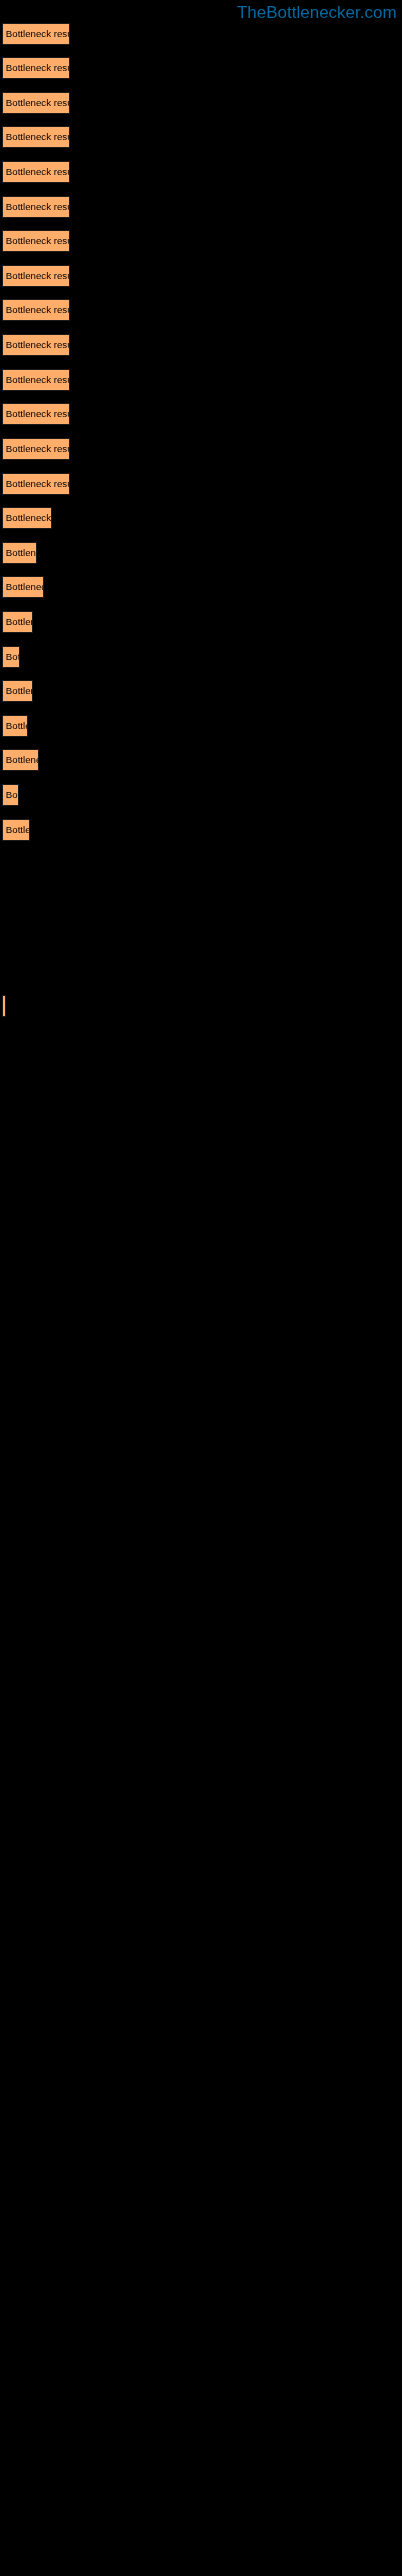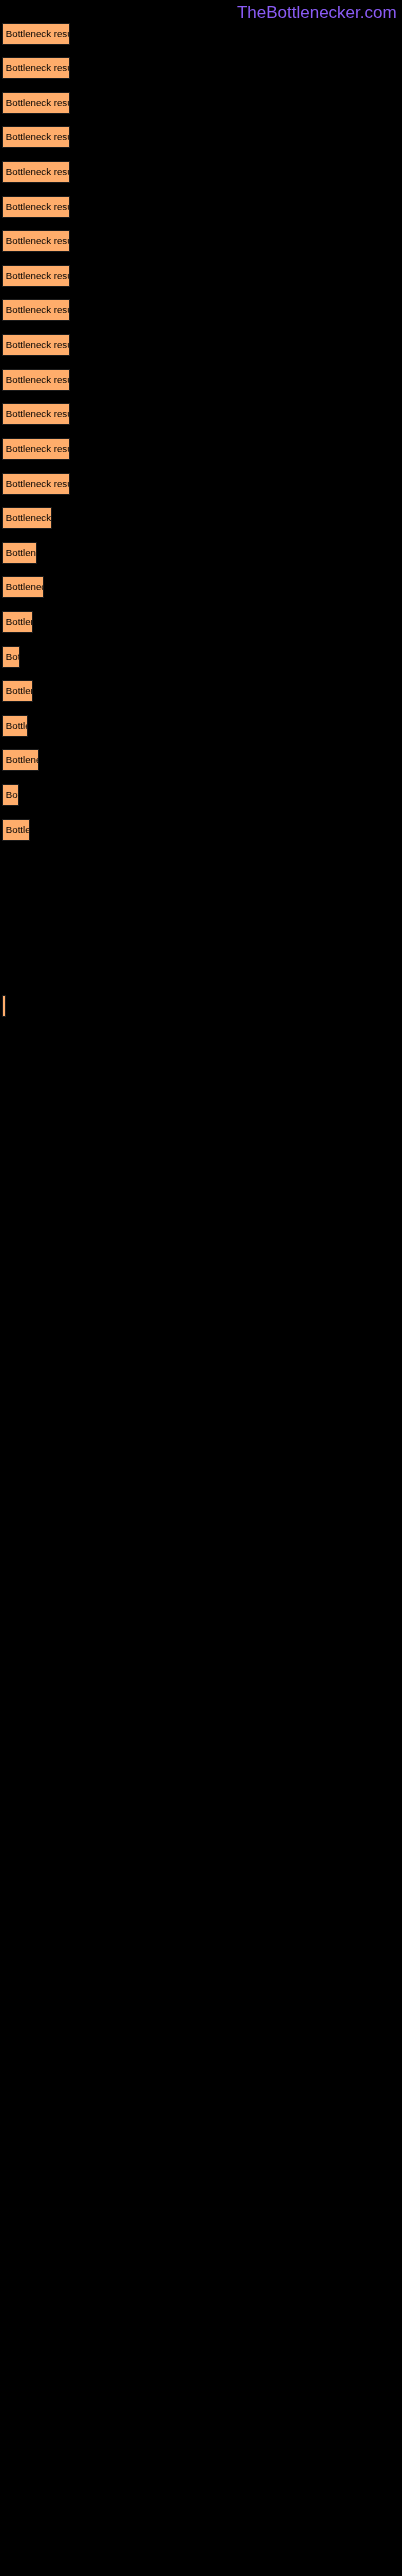--- a/index.html
+++ b/index.html
@@ -21,21 +21,21 @@
     height: 2576px;
     background: #000000;
   }
   .site-title {
     position: absolute;
     right: 6.4px;
     top: 1.6px;
     font-family: "Liberation Sans", sans-serif;
     font-size: 17px;
     line-height: 21px;
-    color: #8b5cf6;
+    color: #0369a1;
     letter-spacing: 0px;
     white-space: nowrap;
   }
   .bars-layer {
     position: absolute;
     left: 0;
     top: 0;
     width: 403px;
     height: 2576px;
   }

